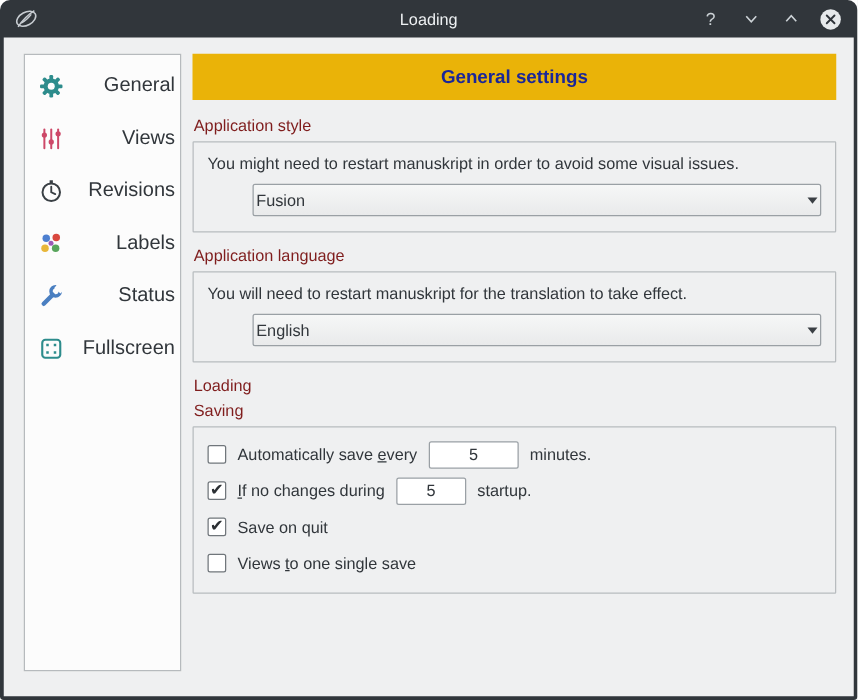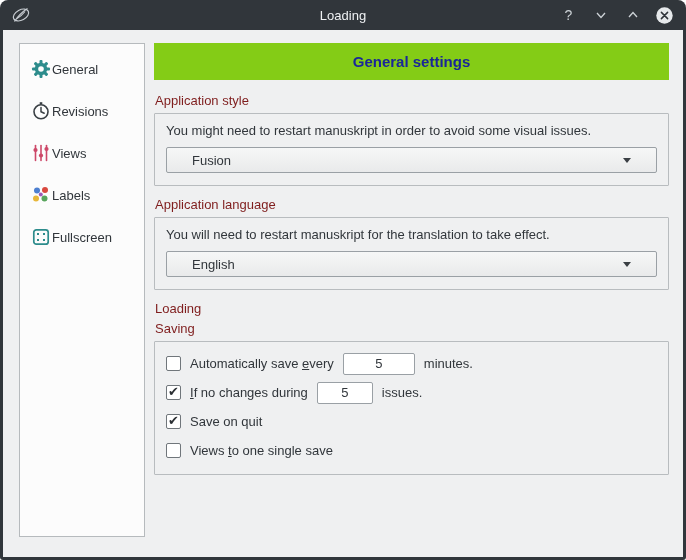--- a/index.html
+++ b/index.html
@@ -44,47 +44,48 @@
 
   
   .sidebar {
     width: 126px; flex: none;
     background: #fcfcfc;
     border: 1px solid #b6babd;
     padding-top: 4px;
   }
   .side-item { height: 42px; display: flex; align-items: center; padding: 0 4px 0 10px; }
   .side-icon { width: 22px; flex: none; display: flex; justify-content: center; }
-  .side-label { flex: 1; text-align: left; font-size: 13px; color: #31363b; }
+  .side-label { flex: 1; text-align: right; font-size: 16px; color: #31363b; }
 
   
   .main { flex: 1; min-width: 0; display: flex; flex-direction: column; }
   .header {
     height: 37px; flex: none;
-    background: #84cc16;
+    background: #eab308;
     display: flex; align-items: center; justify-content: center;
     font-size: 15px; font-weight: bold; color: #1a2699;
     margin-bottom: 13px;
   }
   .section-label { font-size: 13px; font-weight: normal; color: #7f1d1d; line-height: 16px; margin: 0 0 4px 1px; }
   .groupbox {
     border: 1px solid #b8bcbf; border-radius: 1px;
     padding: 9px 11px 12px;
     margin-bottom: 11px;
   }
   .groupbox.saving-box { padding: 7px 11px 9px; margin-bottom: 17px; }
   .note { font-size: 13px; color: #31363b; line-height: 16px; }
 
   .combobox {
     margin-top: 8px; height: 26px;
     border: 1px solid #9aa0a5; border-radius: 2px;
     background: linear-gradient(#f6f7f7, #e9eaeb);
     display: flex; align-items: center;
-    padding: 0 25px; font-size: 13px; color: #31363b;
+    padding: 0 2px; font-size: 13px; color: #31363b;
     cursor: default;
+    margin-left: 36px;
   }
   .combo-value { flex: 1; }
   .combo-arrow {
     width: 0; height: 0;
     border-left: 4px solid transparent; border-right: 4px solid transparent;
     border-top: 5px solid #3a3f44;
   }
 
   .check-row { display: flex; align-items: center; height: 29px; font-size: 13px; color: #31363b; cursor: default; }
   .check-row.single { height: 24px; }
@@ -162,59 +163,69 @@
             </g>
             <circle cx="10" cy="10" r="2.8" fill="#fcfcfc"></circle>
           </svg>
         </span>
         <span class="side-label">General</span>
       </div>
 
       <div class="side-item">
         <span class="side-icon">
           <svg width="20" height="20" viewBox="0 0 20 20">
-            <rect x="8.7" y="1.2" width="2.6" height="2.2" fill="#3a4045"></rect>
-            <circle cx="10" cy="10.8" r="7" fill="#fdfdfd" stroke="#3a4045" stroke-width="1.6"></circle>
-            <path d="M10 6.4 V10.8 L13.2 12.3" stroke="#3a4045" stroke-width="1.5" fill="none" stroke-linecap="round"></path>
-          </svg>
-        </span>
-        <span class="side-label">Revisions</span>
-      </div>
-
-      <div class="side-item">
-        <span class="side-icon">
-          <svg width="20" height="20" viewBox="0 0 20 20">
             <g stroke="#cd4868" stroke-width="1.6" stroke-linecap="round">
               <line x1="4.5" y1="2.5" x2="4.5" y2="17.5"></line>
               <line x1="10" y1="2.5" x2="10" y2="17.5"></line>
               <line x1="15.5" y1="2.5" x2="15.5" y2="17.5"></line>
             </g>
             <g fill="#cd4868">
               <circle cx="4.5" cy="7" r="2.1"></circle>
               <circle cx="10" cy="12.5" r="2.1"></circle>
               <circle cx="15.5" cy="6" r="2.1"></circle>
             </g>
           </svg>
         </span>
         <span class="side-label">Views</span>
+      </div>
+
+      <div class="side-item">
+        <span class="side-icon">
+          <svg width="20" height="20" viewBox="0 0 20 20">
+            <rect x="8.7" y="1.2" width="2.6" height="2.2" fill="#3a4045"></rect>
+            <circle cx="10" cy="10.8" r="7" fill="#fdfdfd" stroke="#3a4045" stroke-width="1.6"></circle>
+            <path d="M10 6.4 V10.8 L13.2 12.3" stroke="#3a4045" stroke-width="1.5" fill="none" stroke-linecap="round"></path>
+          </svg>
+        </span>
+        <span class="side-label">Revisions</span>
       </div>
 
       <div class="side-item">
         <span class="side-icon">
           <svg width="20" height="20" viewBox="0 0 20 20">
             <circle cx="6" cy="5.5" r="3" fill="#4d7fd0"></circle>
             <circle cx="14" cy="5" r="3" fill="#d9483e"></circle>
             <circle cx="5" cy="13.5" r="3" fill="#e8b73a"></circle>
             <circle cx="13.5" cy="13.5" r="3" fill="#58a55c"></circle>
             <circle cx="9.8" cy="9.5" r="2" fill="#9b59b6"></circle>
           </svg>
         </span>
         <span class="side-label">Labels</span>
       </div>
 
+      <div class="side-item">
+        <span class="side-icon">
+          <svg width="20" height="20" viewBox="0 0 20 20">
+            <circle cx="13.5" cy="6" r="3.7" fill="none" stroke="#4a7fc1" stroke-width="2.8"></circle>
+            <rect x="13" y="0.6" width="6.8" height="5" fill="#fcfcfc" transform="rotate(40 15.5 3.5)"></rect>
+            <line x1="4" y1="16" x2="11.2" y2="8.8" stroke="#4a7fc1" stroke-width="3.6" stroke-linecap="round"></line>
+          </svg>
+        </span>
+        <span class="side-label">Status</span>
+      </div>
 
       <div class="side-item">
         <span class="side-icon">
           <svg width="20" height="20" viewBox="0 0 20 20">
             <rect x="2.8" y="2.8" width="14.4" height="14.4" rx="2.5" fill="none" stroke="#2d8c8c" stroke-width="1.7"></rect>
             <g fill="#2d8c8c">
               <rect x="6" y="6" width="2" height="2"></rect>
               <rect x="12" y="6" width="2" height="2"></rect>
               <rect x="6" y="12" width="2" height="2"></rect>
               <rect x="12" y="12" width="2" height="2"></rect>
@@ -257,21 +268,21 @@
           <span class="checkbox" data-checked="false"></span>
           <span><span>Automatically save </span><span class="accel">e</span><span>very</span></span>
           <input class="num-input wide" type="text" value="5" style="">
           <span>minutes.</span>
         </div>
 
         <div class="check-row">
           <span class="checkbox" data-checked="true"></span>
           <span><span></span><span class="accel">I</span><span>f no changes during</span></span>
           <input class="num-input narrow" type="text" value="5" style="">
-          <span>issues.</span>
+          <span>startup.</span>
         </div>
 
         <div class="check-row">
           <span class="checkbox" data-checked="true"></span>
           <span><span>Save on quit</span><span class="accel"></span><span></span></span>
         </div>
 
         <div class="check-row">
           <span class="checkbox" data-checked="false"></span>
           <span><span>Views </span><span class="accel">t</span><span>o one single save</span></span>

